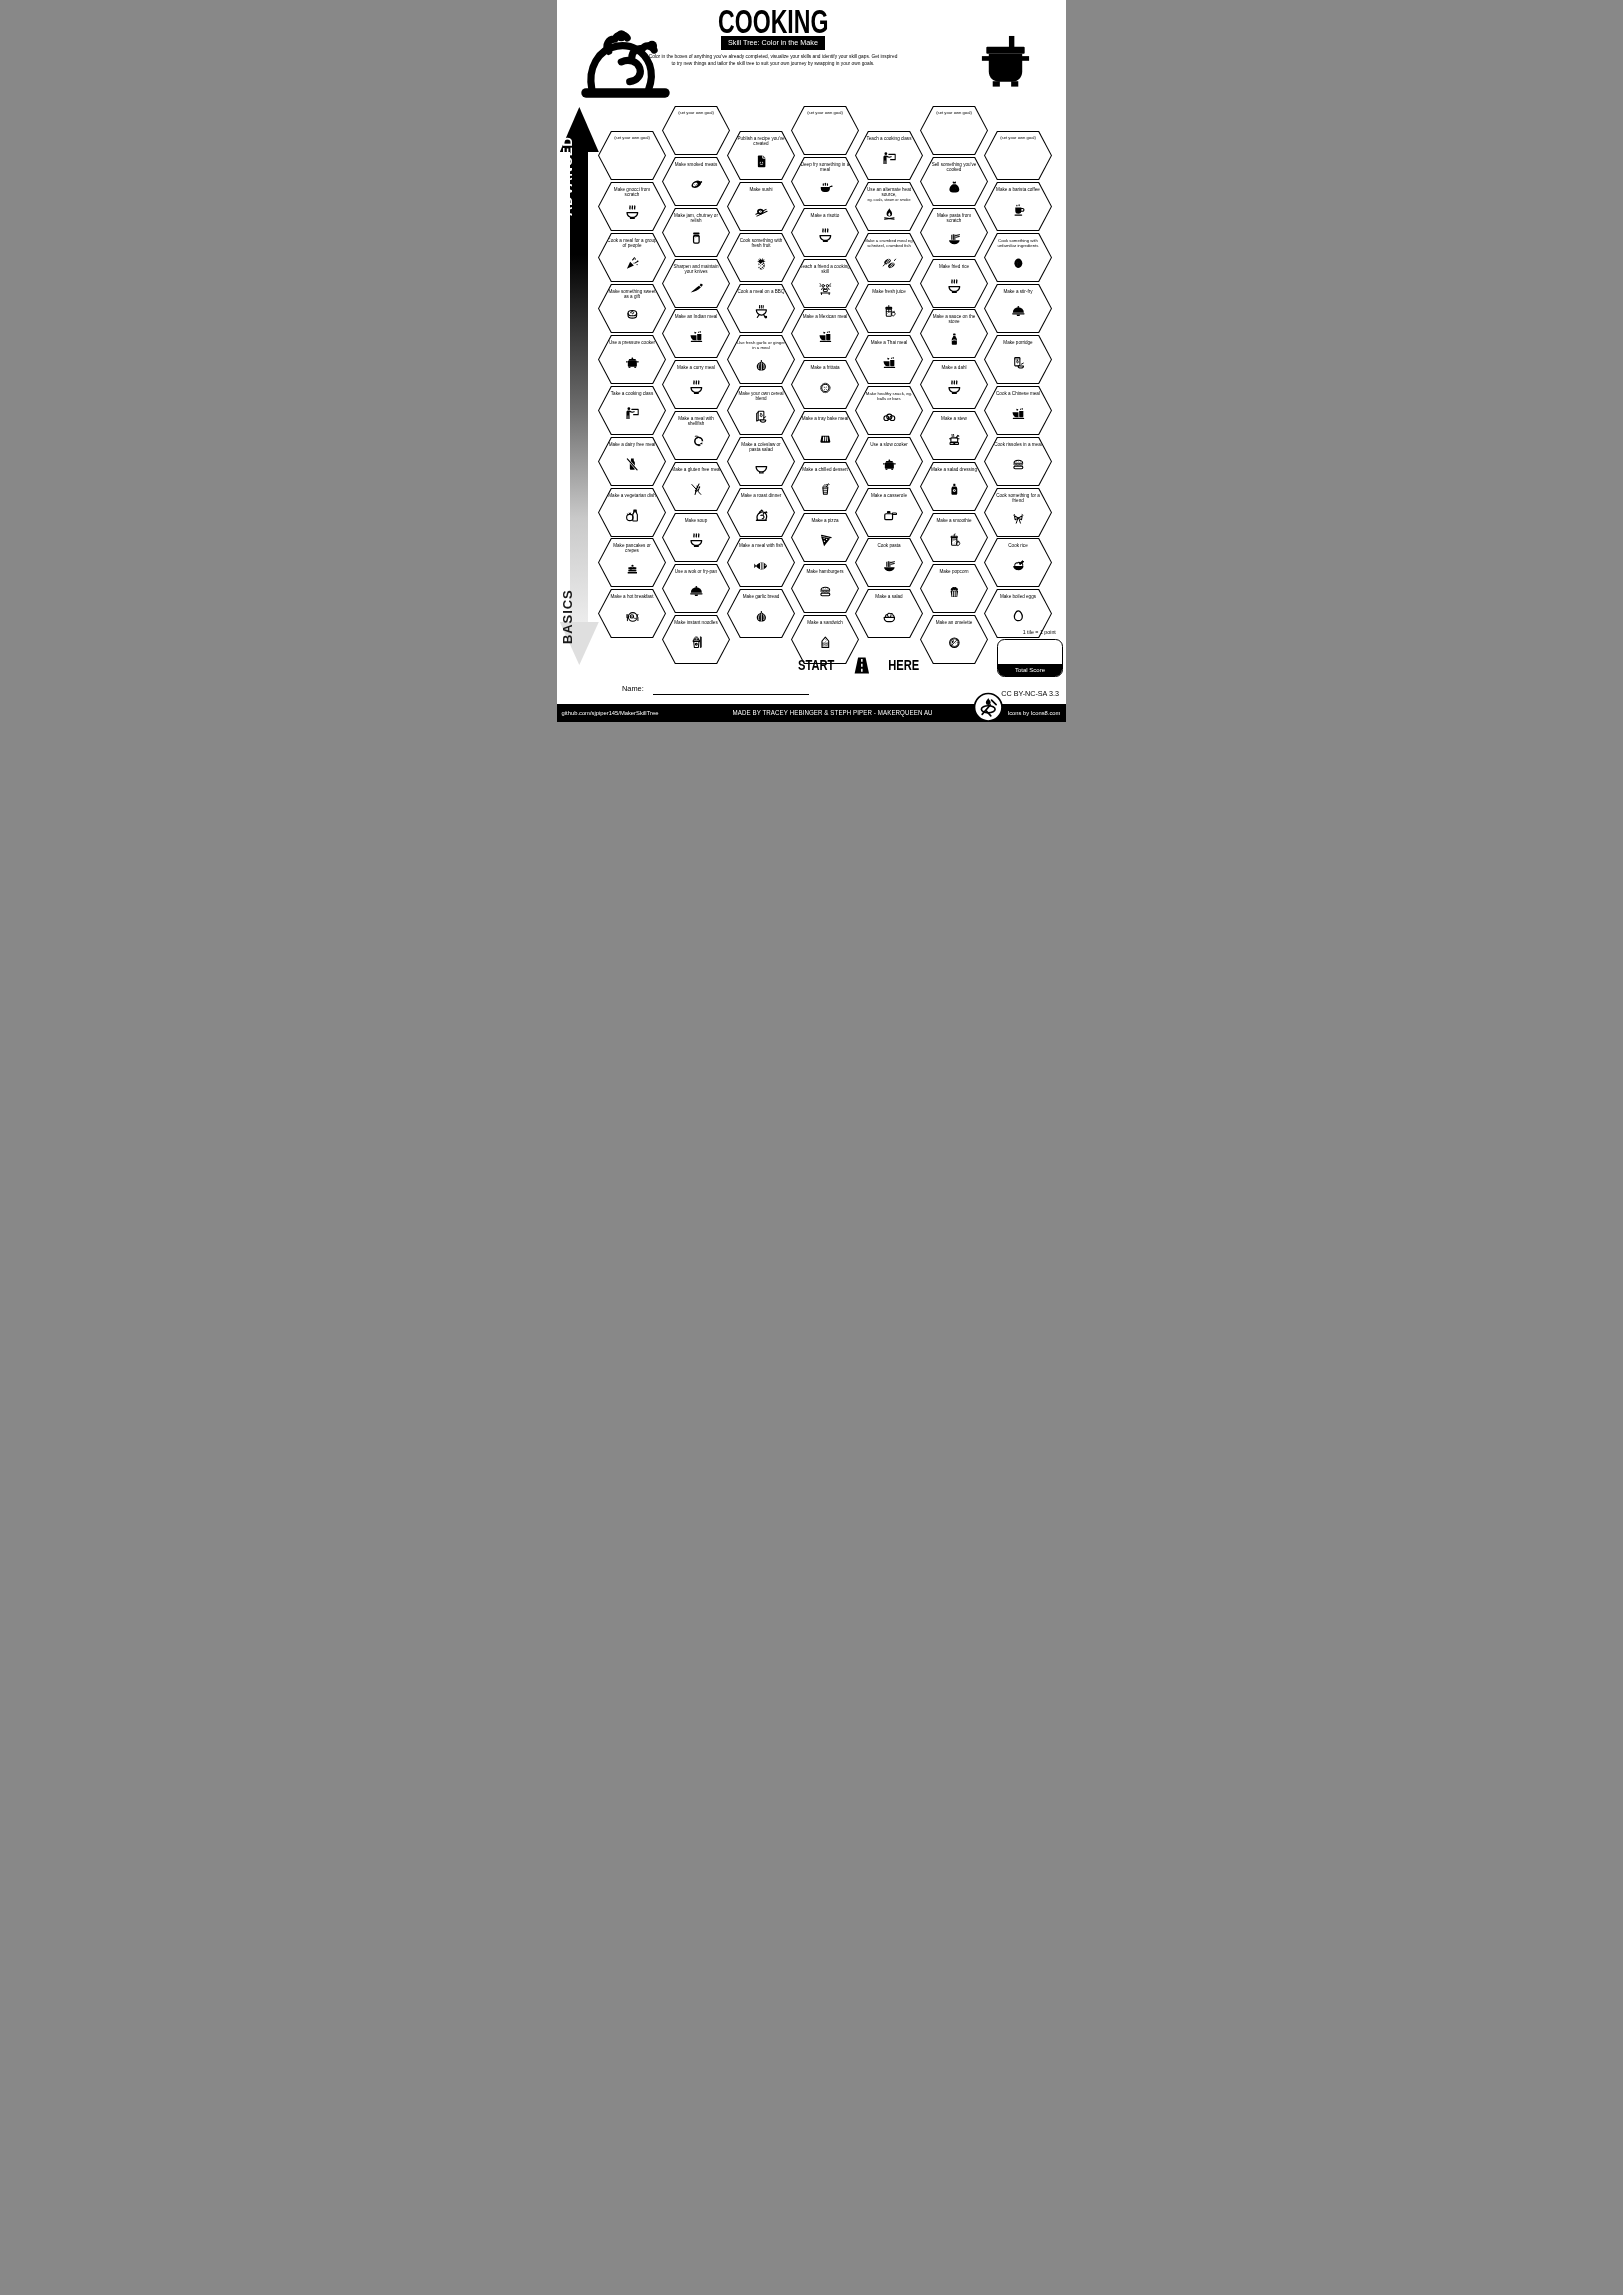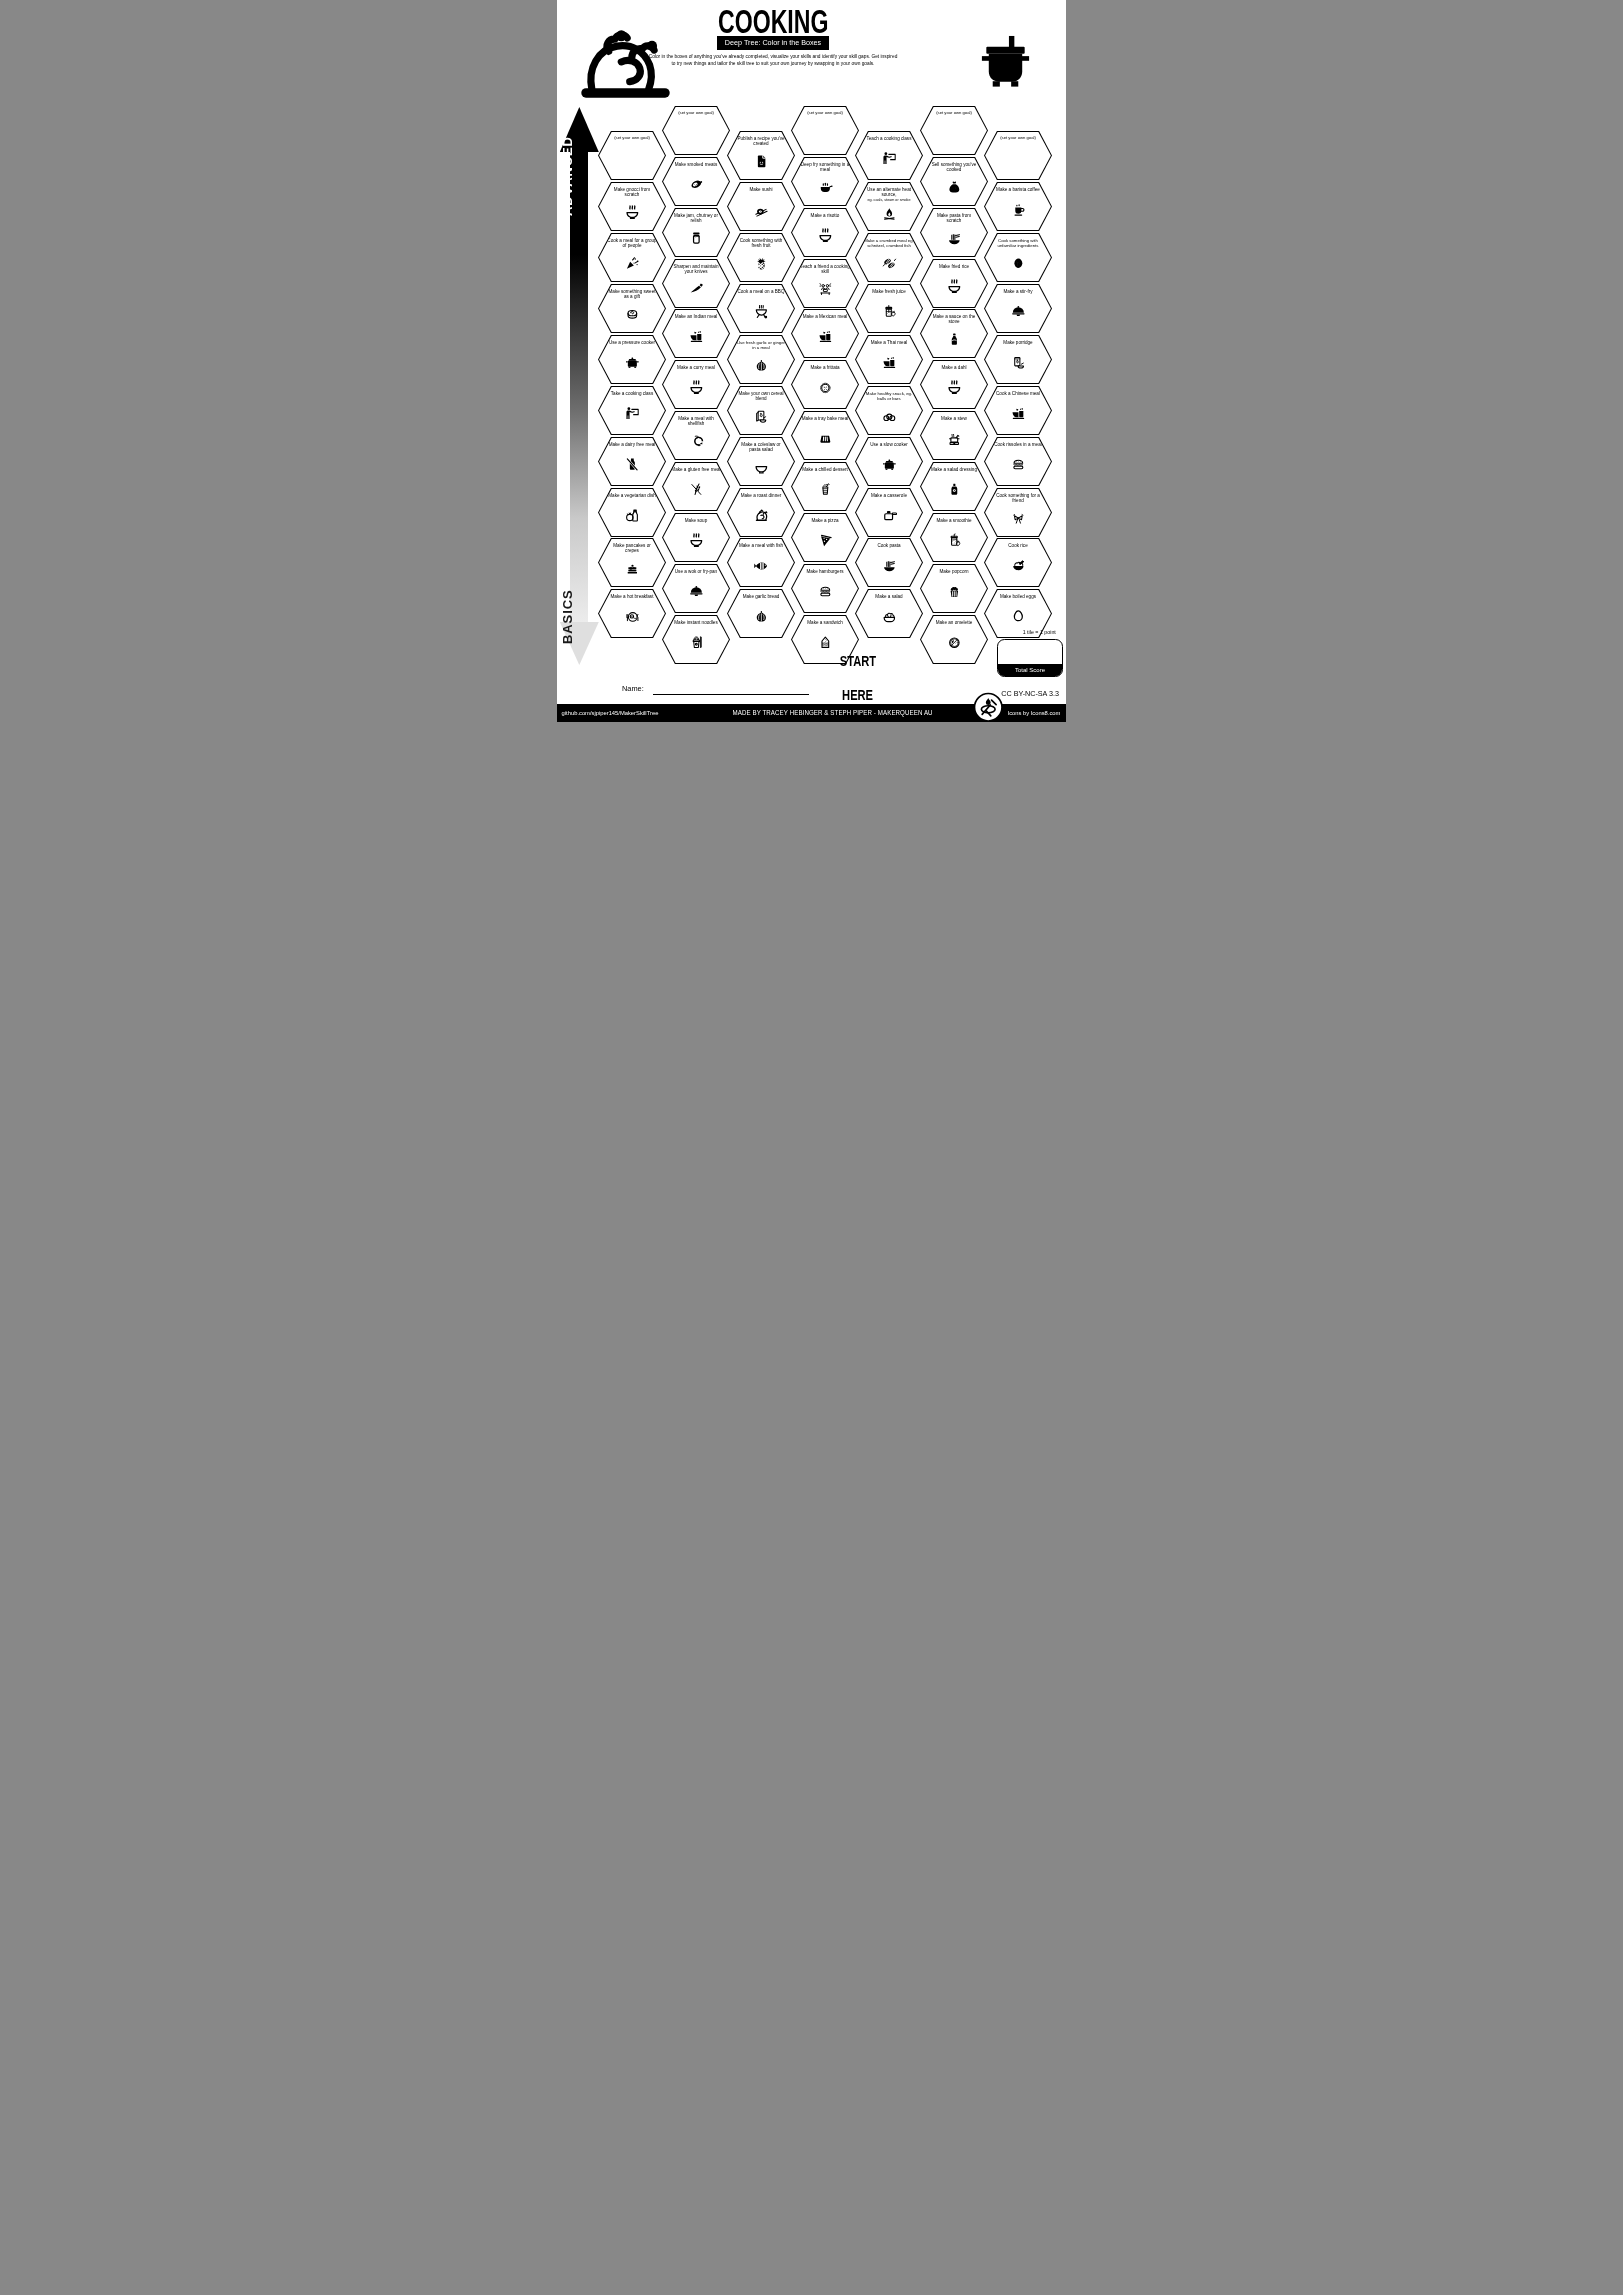--- a/index.html
+++ b/index.html
@@ -31,21 +31,21 @@
        clip-path:polygon(19% 0,81% 0,100% 50%,81% 100%,19% 100%,0 50%);
        display:flex;flex-direction:column;align-items:center;padding:3.7px 7.9px 3.2px;}
   .hex-label{font-size:4.6px;line-height:1.18;text-align:center;}
   .hex-label.small{font-size:4.3px;}
   .hex-sub{font-size:3.7px;line-height:1.1;text-align:center;}
   .hex--goal .hex-label{font-size:4.2px;}
   .hex-icon{flex:1;min-height:0;width:16.7px;display:flex;align-items:center;justify-content:center;margin-top:0.5px;}
   .hex-icon svg{width:100%;height:100%;max-height:18.5px;}
   
   #start-here{position:absolute;left:301px;top:653px;transform:translateX(-50%);
-      display:flex;align-items:center;gap:9px;height:24px;flex-direction:column;}
+      display:flex;align-items:center;gap:9px;height:24px;}
   .start-word{font-size:14.3px;font-weight:800;transform:scaleX(.78);letter-spacing:0;}
   #road-icon{width:26px;height:23px;}
   #name-row{position:absolute;left:65px;top:684px;font-size:7.4px;}
   #name-line{position:absolute;left:96px;top:694px;width:156px;border-top:0.8px solid #000;}
   #score-note{position:absolute;right:10.2px;top:629px;font-size:5.3px;}
   #total-box{position:absolute;left:440px;top:639px;width:64px;height:36px;border:1.2px solid #000;
       border-radius:7.4px;overflow:hidden;background:#fff;}
   #total-band{position:absolute;left:0;right:0;bottom:0;height:12.5px;background:#000;color:#fff;
       display:flex;align-items:center;justify-content:center;font-size:6px;}
   #license{position:absolute;right:7px;top:689px;font-size:7.2px;}
@@ -66,21 +66,21 @@
     <path d="M16 12C14 9 16 6 19 6.2c1-2.6 4.4-2.8 5.8-.6"></path>
     <path d="M27 15c0-3 2.4-4.8 5-4.2 1.4-2.2 4.6-1.8 5.6.6"></path>
     <circle cx="22" cy="4.6" r="2.6" fill="#000" stroke="none"></circle>
     <circle cx="36.6" cy="9.4" r="2.4" fill="#000" stroke="none"></circle>
     <path d="M22 17c3.6-1.6 7.6-.4 8.8 3 1 3.2-1.2 6-4.8 6.4"></path>
     <rect x="3" y="29.5" width="42" height="4.5" rx="2.2" fill="#000" stroke="none"></rect>
   </svg>
 
   <div class="hdr-wrap">
     <div class="title">COOKING</div>
-    <div class="subtitle-box">Deep Tree: Color in the Boxes</div>
+    <div class="subtitle-box">Skill Tree: Color in the Make</div>
     <div class="desc">
       <div>Color in the boxes of anything you've already completed, visualize your skills and identify your skill gaps.  Get inspired</div>
       <div>to try new things and tailor the skill tree to suit your own journey by swapping in your own goals.</div>
     </div>
   </div>
 
   <svg id="pot-logo" viewBox="0 0 24 24">
     <g fill="#000" stroke="none">
       <rect x="13.4" y="0.8" width="2.2" height="4.6"></rect>
       <rect x="4.2" y="5.2" width="15.6" height="2.8" rx="0.4"></rect>

